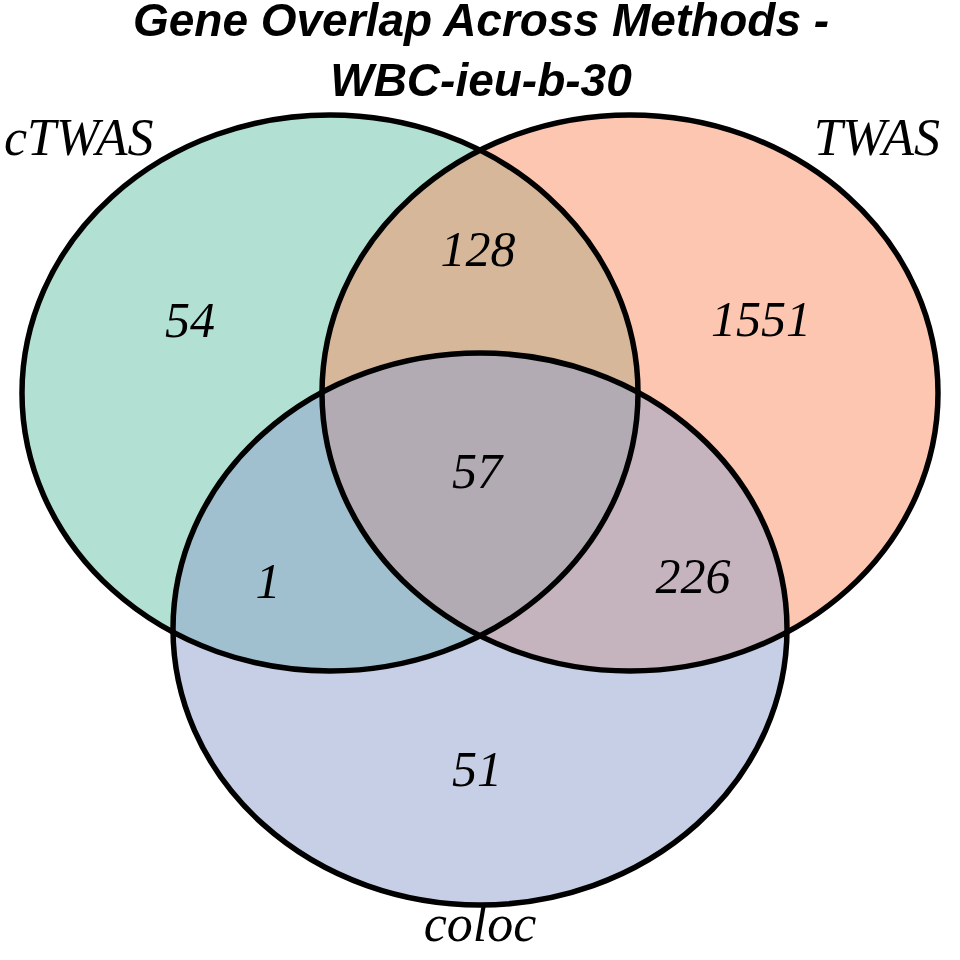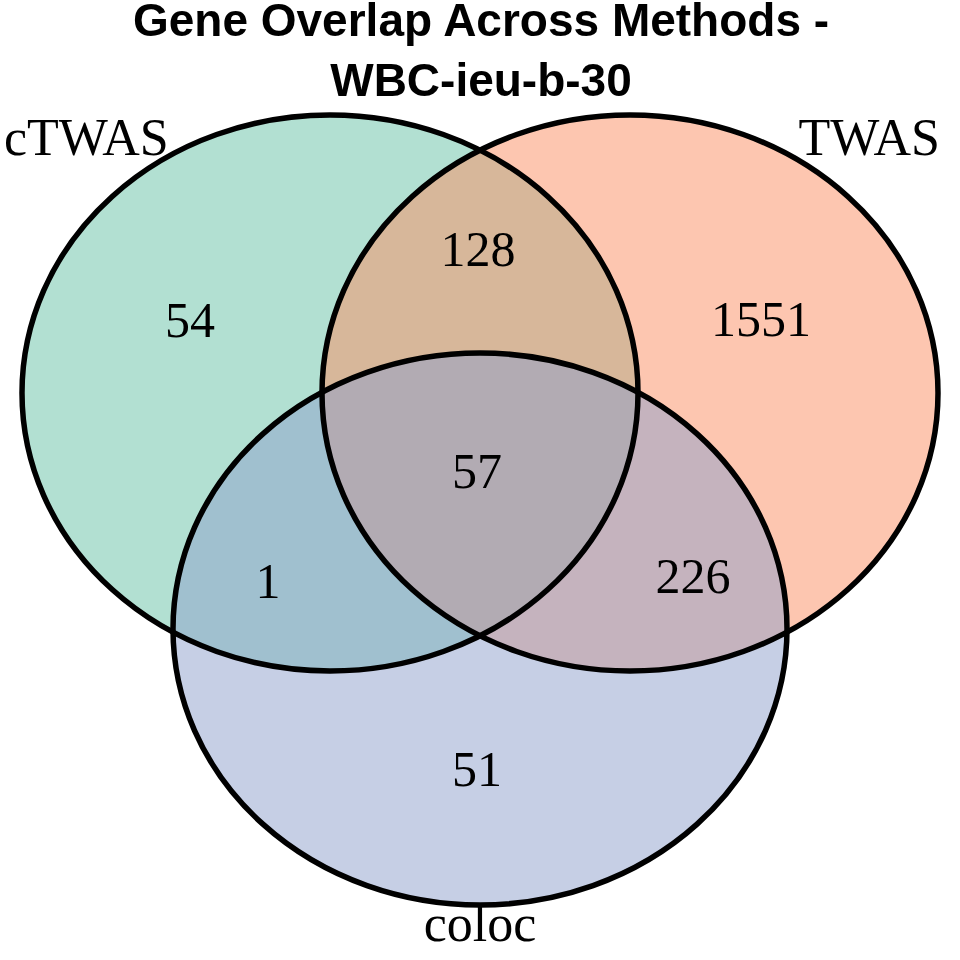--- a/index.html
+++ b/index.html
@@ -8,20 +8,21 @@
     background: #ffffff;
     width: 960px;
     height: 960px;
     overflow: hidden;
   }
   .figure {
     position: relative;
     width: 960px;
     height: 748px;
     background: #ffffff;
+    font-style: italic;
   }
   svg { display: block; }
   .title-text {
     font-family: "Liberation Sans", sans-serif;
     font-weight: bold;
     font-size: 46px;
     fill: #000000;
   }
   .set-label {
     font-family: "Liberation Serif", serif;

